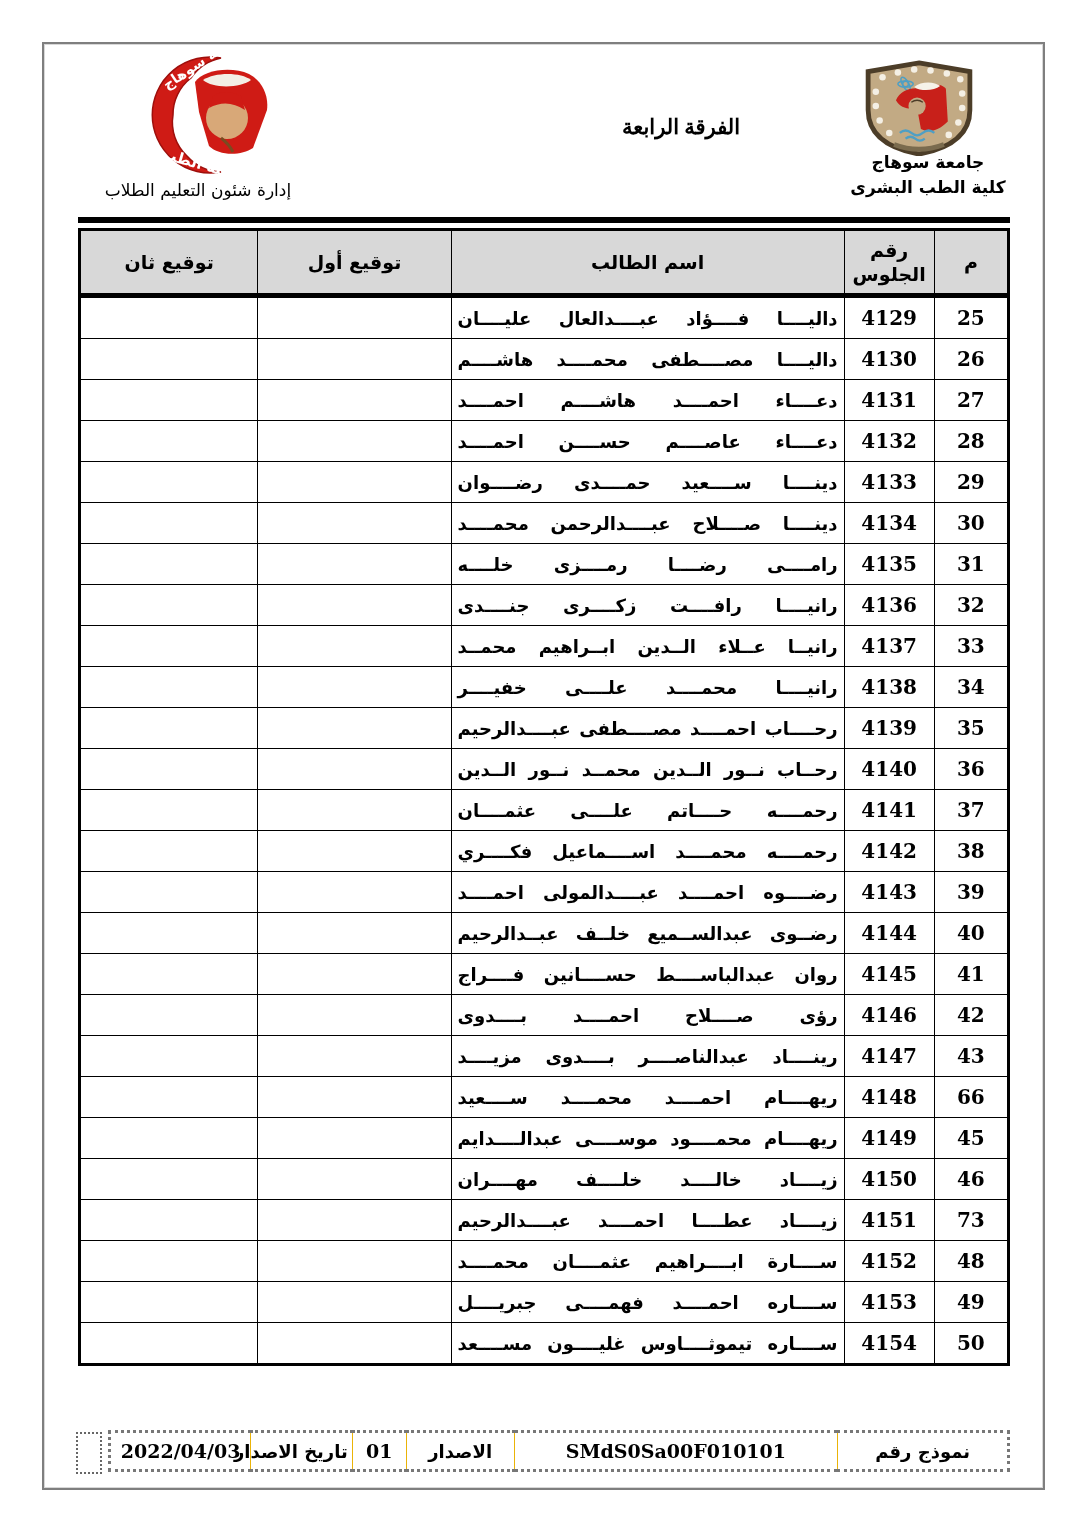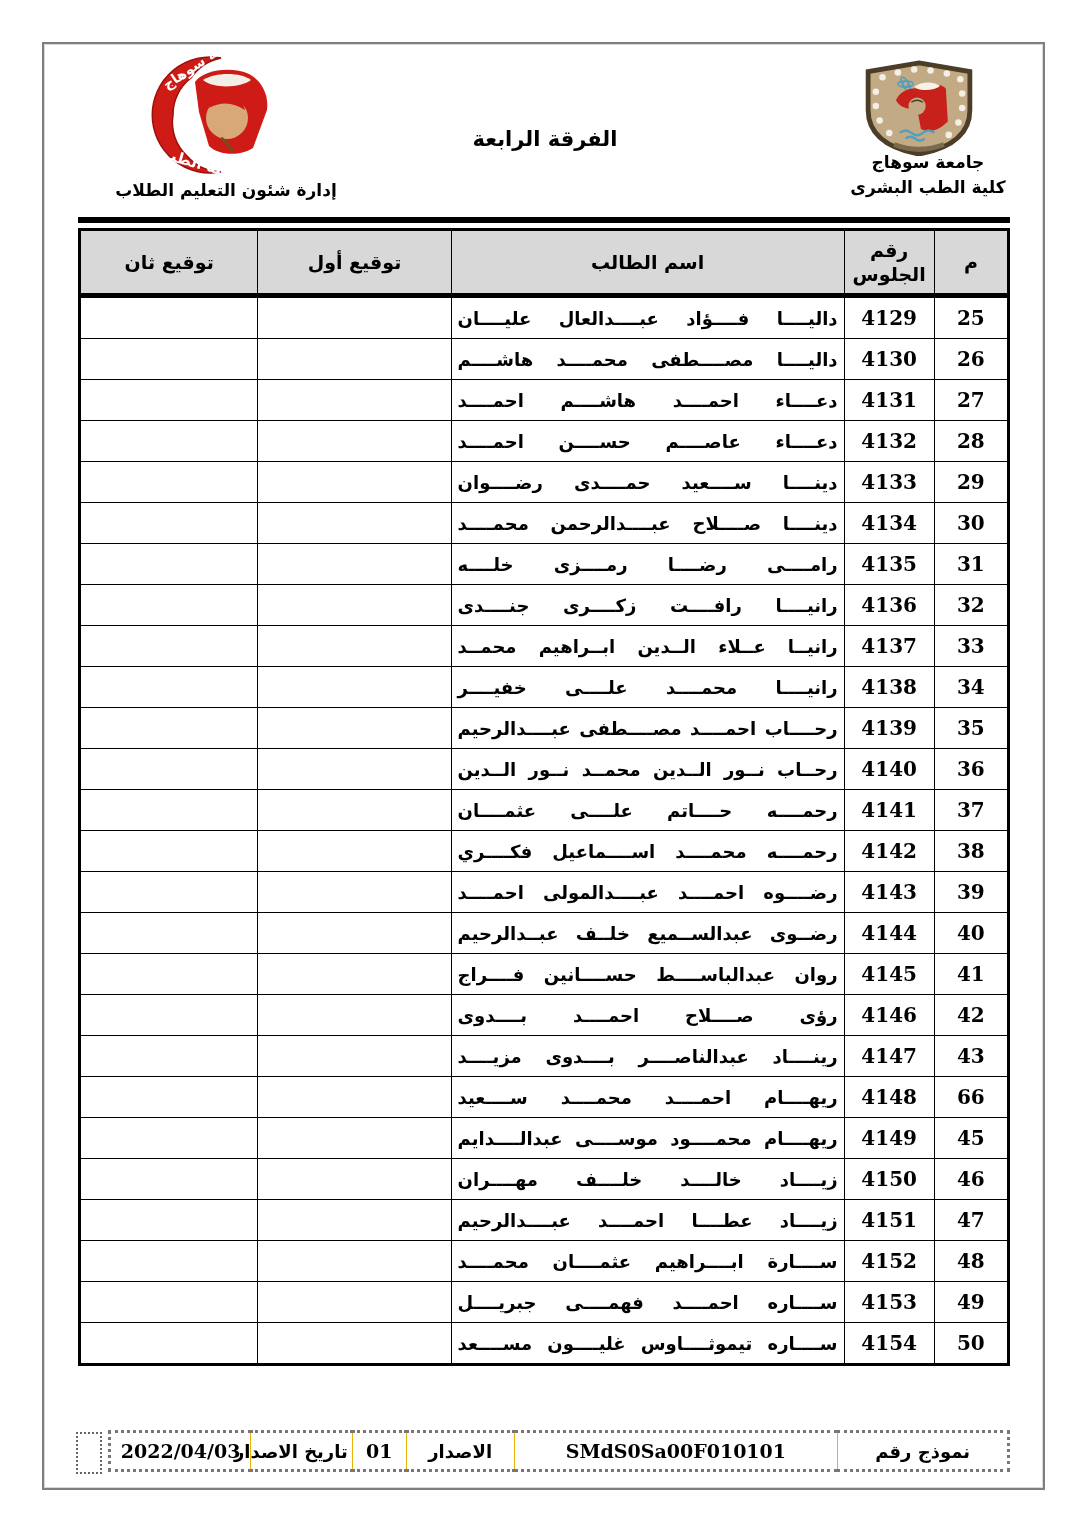--- a/index.html
+++ b/index.html
@@ -10,28 +10,28 @@
   .page-frame{
     position:absolute;left:42px;top:42px;width:999px;height:1444px;
     border:2px solid #7f7f7f;box-shadow:inset 0 0 0 1px #d8d8d8;
   }
   
   .univ-text{
     position:absolute;left:843px;top:150px;width:170px;text-align:center;
     font-weight:bold;font-size:17px;line-height:25px;direction:rtl;
   }
   .title-block{
-    position:absolute;left:350px;top:122px;width:390px;text-align:center;
-    font-weight:bold;direction:rtl;
+    position:absolute;left:350px;top:110px;width:390px;
+    font-weight:bold;direction:rtl;font-family:Liberation Serif, serif;
   }
   .title-line1{font-size:21px;line-height:34px;}
   .title-line2{font-size:22px;line-height:40px;}
   .dept-text{
-    position:absolute;left:96px;top:180px;width:260px;text-align:center;
-    font-weight:bold;font-size:17px;direction:rtl;
+    position:absolute;left:68px;top:180px;width:260px;text-align:center;
+    font-weight:normal;font-size:17px;direction:rtl;
   }
   .logo-shield{position:absolute;left:860px;top:60px;width:118px;height:96px;}
   .logo-crescent{position:absolute;left:103px;top:52px;width:205px;height:128px;}
   
   .top-rule{position:absolute;left:78px;top:217px;width:932px;height:6px;background:#000;}
   
   .main-table{
     position:absolute;left:78px;top:228px;width:932px;
     border-collapse:collapse;direction:rtl;table-layout:fixed;
   }
@@ -297,21 +297,21 @@
         <td class="c-sig"></td>
       </tr>
       <tr>
         <td class="c-no">46</td>
         <td class="c-seat">4150</td>
         <td class="c-name">زيــــاد خالــــد خلــــف مهــــران</td>
         <td class="c-sig"></td>
         <td class="c-sig"></td>
       </tr>
       <tr>
-        <td class="c-no">47</td>
+        <td class="c-no">73</td>
         <td class="c-seat">4151</td>
         <td class="c-name">زيــــاد عطــــا احمــــد عبــــدالرحيم</td>
         <td class="c-sig"></td>
         <td class="c-sig"></td>
       </tr>
       <tr>
         <td class="c-no">48</td>
         <td class="c-seat">4152</td>
         <td class="c-name">ســــارة ابــــراهيم عثمــــان محمــــد</td>
         <td class="c-sig"></td>

